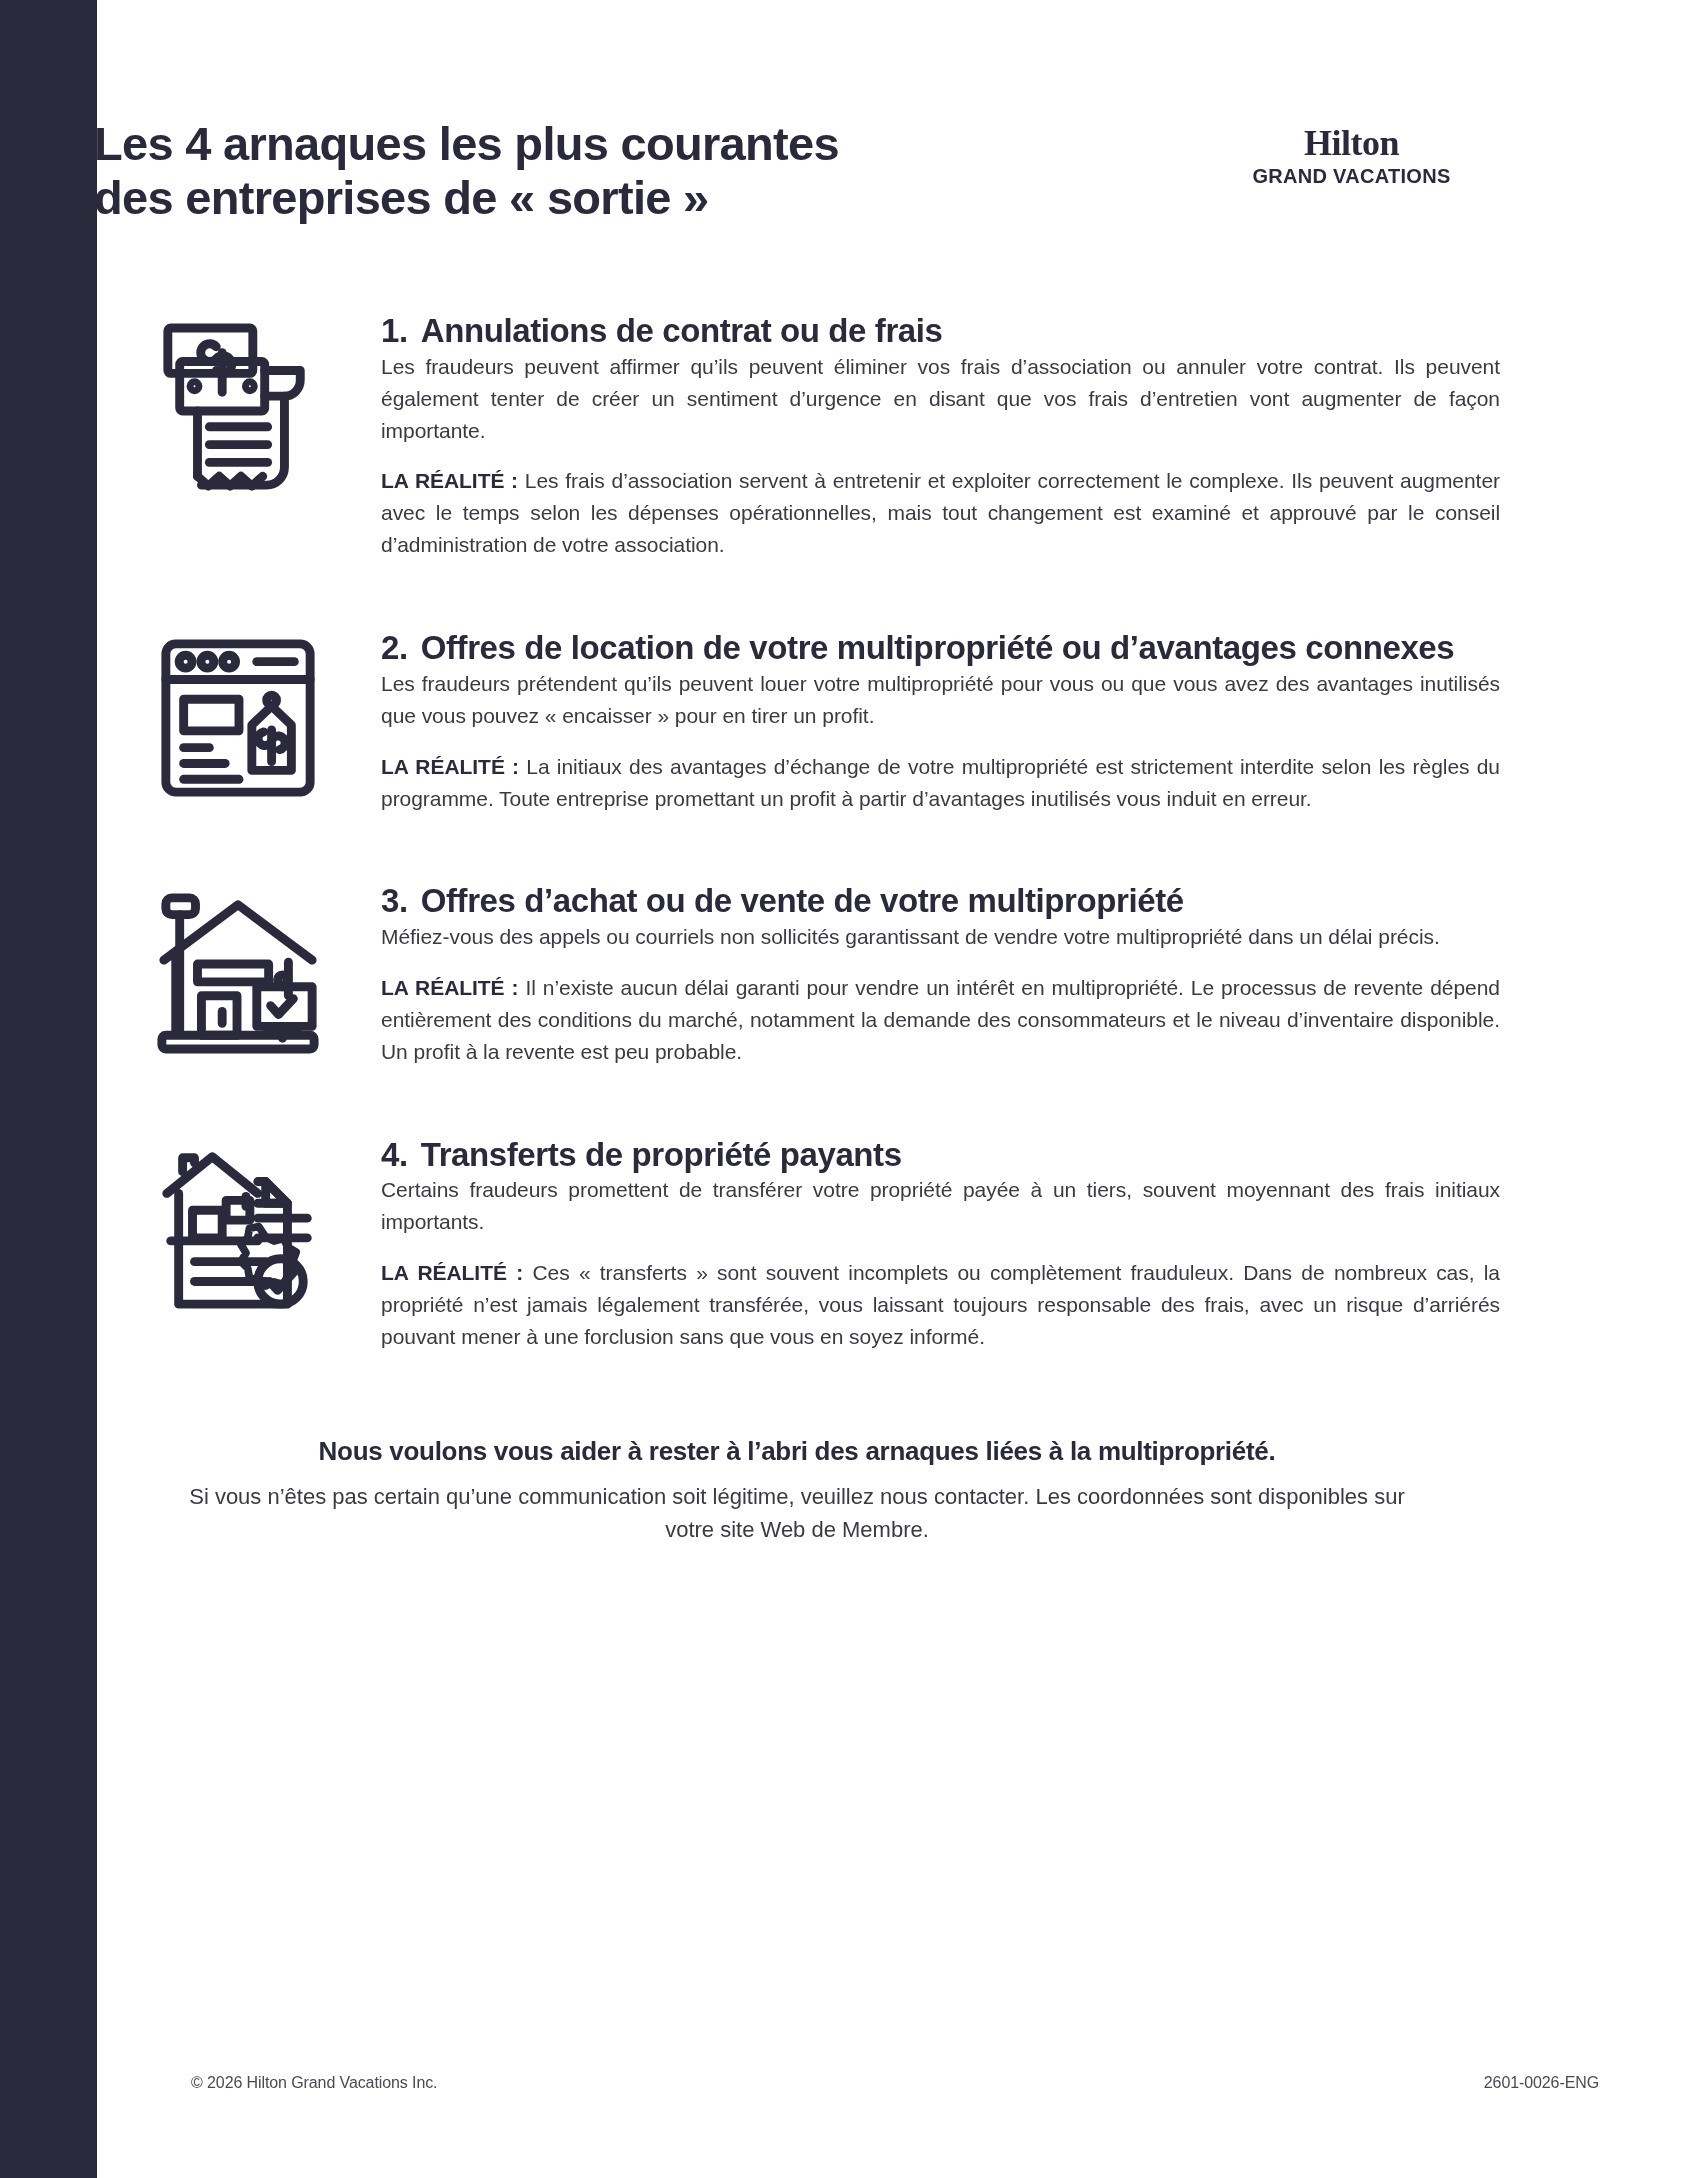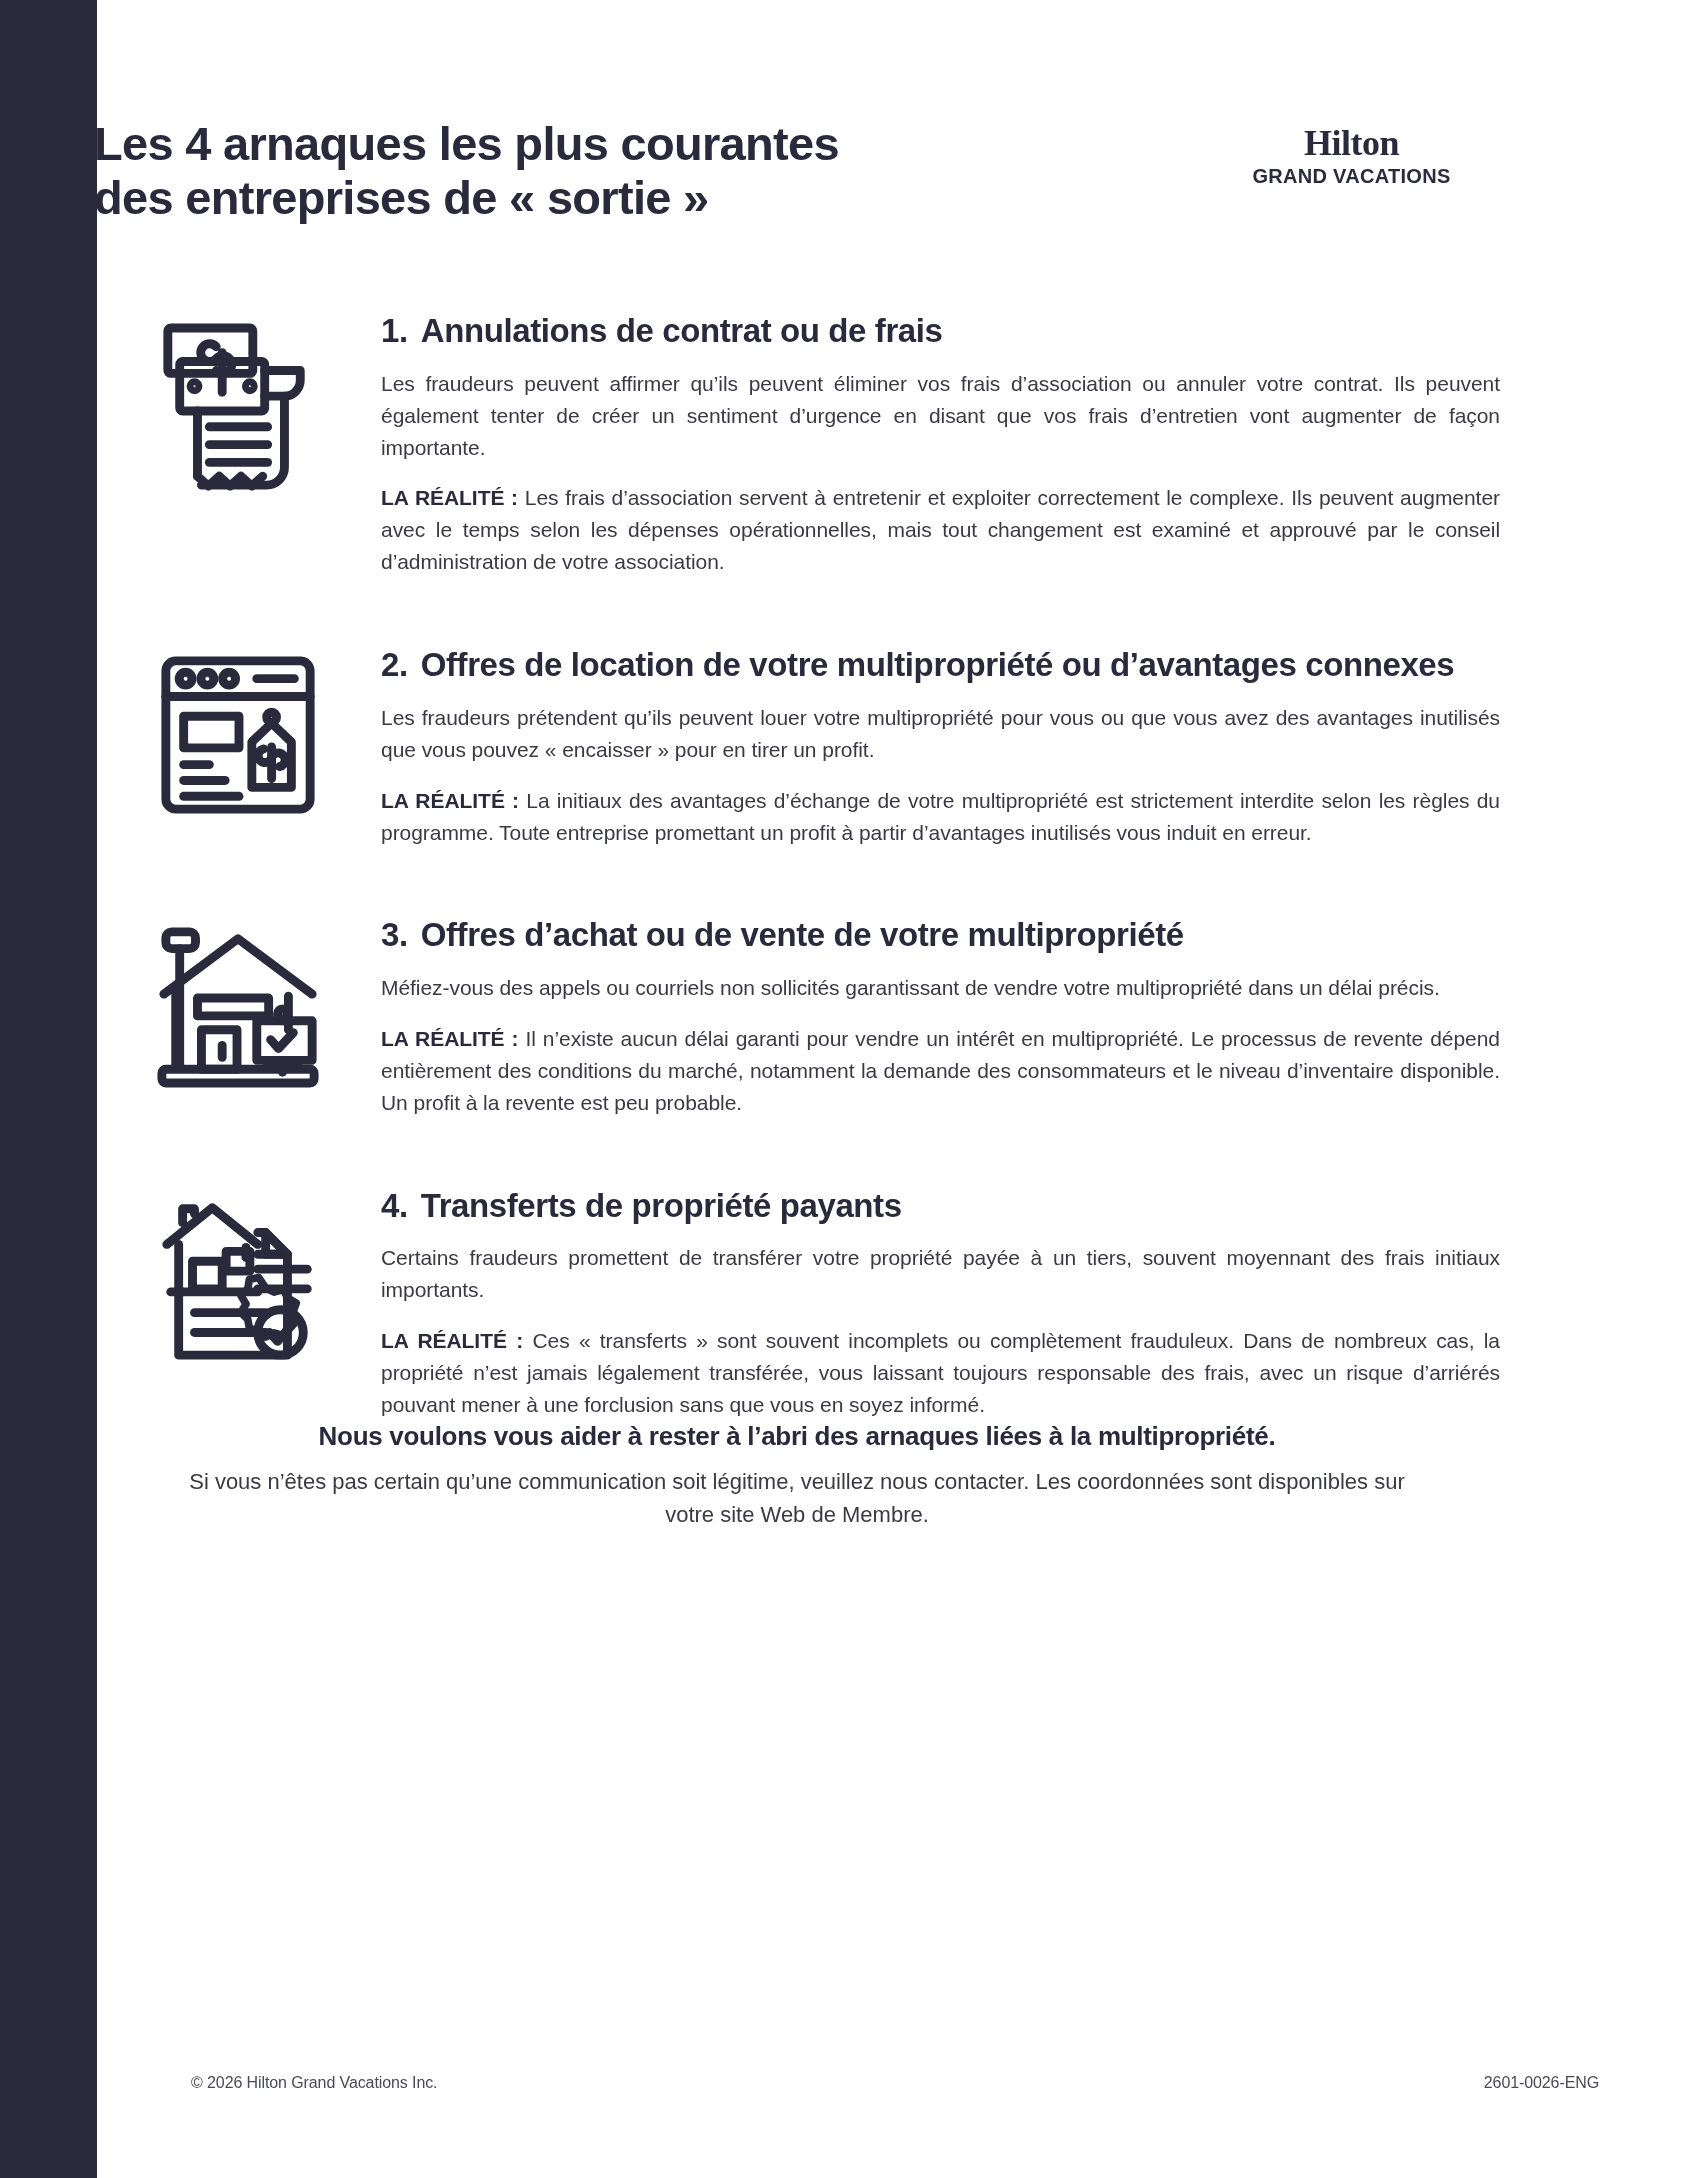--- a/index.html
+++ b/index.html
@@ -97,35 +97,35 @@
     color:#2b2a3c;
     font-weight:700;
     font-size:33px;
     line-height:1.2;
     letter-spacing:-0.4px;
   }
   .scam-num { flex:0 0 auto; margin-right:13px; }
   .scam-title { flex:1 1 auto; }
 
   .para {
-    margin-top:17px;
     font-size:21px;
     line-height:1.52;
     color:#3a3a44;
     text-align:justify;
     letter-spacing:-0.05px;
   }
   .para.reality { margin-top:19px; }
   .reality-label {
     font-weight:700;
     color:#2b2a3c;
   }
 
   
   .closing {
+    margin-top:83px;
     text-align:center;
   }
   .closing-title {
     font-size:26px;
     font-weight:700;
     color:#2b2a3c;
     letter-spacing:-0.3px;
   }
   .closing-body {
     margin-top:13px;

